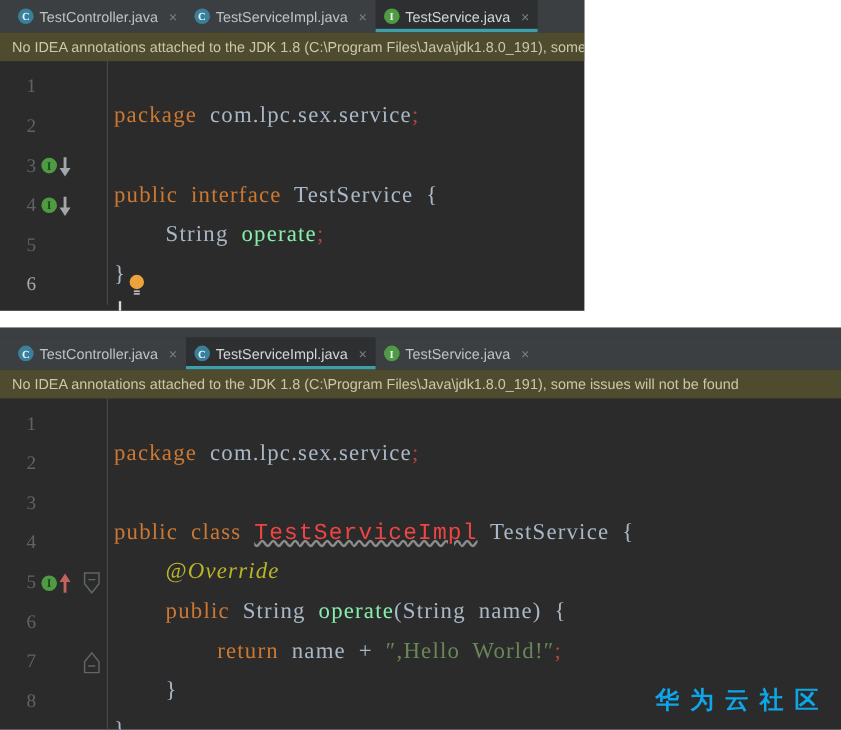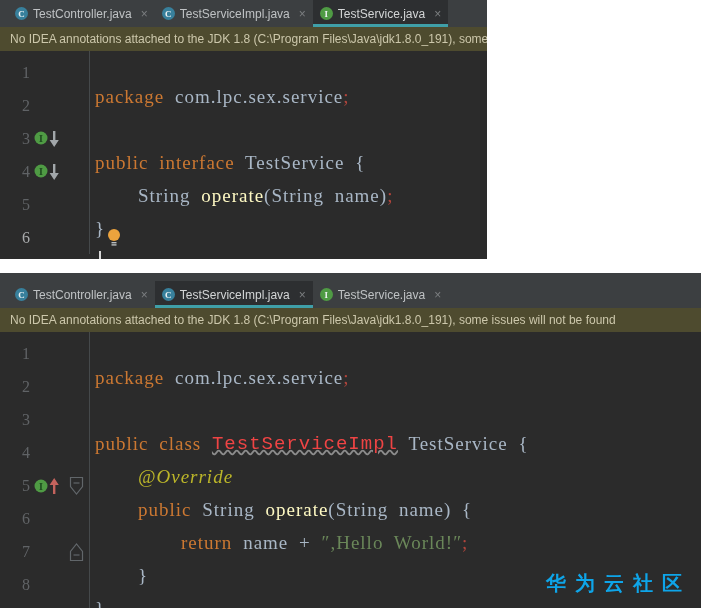--- a/index.html
+++ b/index.html
@@ -28,21 +28,21 @@
   .line{display:flex;height:33px;align-items:center;}
   .ln{width:30px;text-align:right;color:#606366;font-size:16px;flex:none;
       font-family:"Liberation Serif",serif;}
   .line.current .ln{color:#a8aaac;}
   .gut{width:34px;flex:none;display:flex;align-items:center;justify-content:center;}
   .foldc{width:25px;flex:none;display:flex;align-items:center;justify-content:center;}
   .code{padding-left:6px;display:flex;align-items:center;letter-spacing:1px;word-spacing:5px;margin-top:48px;}
   .code span{white-space:pre;}
   .tk-kw{color:#cc7832;}
   .tk-pl{color:#a9b7c6;}
-  .tk-fn{color:#fef9c3;}
+  .tk-fn{color:#86efac;}
   .tk-str{color:#6a8759;}
   .tk-ann{color:#bbb529;font-style:italic;}
   .tk-err{color:#b0453c;}
   .tk-decl{color:#ef4444;text-decoration:underline;text-decoration-style:wavy;
            text-decoration-color:#8c8c8c;font-family:Liberation Mono, monospace;}
   .bulb{display:inline-flex;align-self:flex-end;margin:0 0 -6px 2px;}
   .caret{display:inline-block;width:2px;height:25px;background:#d8d8d8;margin-left:4px;
          align-self:flex-start;margin-top:3px;}
   .watermark{position:absolute;right:10px;bottom:11px;color:#0ea5e9;font-size:20px;
              font-weight:bold;letter-spacing:9px;font-family:"Liberation Sans",sans-serif;}
@@ -107,21 +107,20 @@
           <svg width="27" height="18" viewBox="0 0 27 18">
             <circle cx="7" cy="8" r="6.5" fill="#4f9b44"></circle>
             <text x="7" y="11.5" font-size="10" font-weight="bold" text-anchor="middle" fill="#1c4a1e" font-family="Liberation Serif,serif">I</text>
             <path d="M19 1 h2.4 v9 h3.4 l-4.6 7 -4.6 -7 h3.4 z" fill="#a2a7aa"></path>
           </svg>
         </span>
         <span class="foldc"></span>
         <span class="code">
           <span class="tk-pl">    String </span>
           <span class="tk-fn">operate</span>
-          <span class="tk-pl">(String name)</span>
           <span class="tk-err">;</span>
         </span>
       </div>
       <div class="line">
         <span class="ln">5</span>
         <span class="gut"></span>
         <span class="foldc"></span>
         <span class="code">
           <span class="tk-pl">}</span>
           <span class="bulb"><svg width="14" height="18" viewBox="0 0 14 18">

